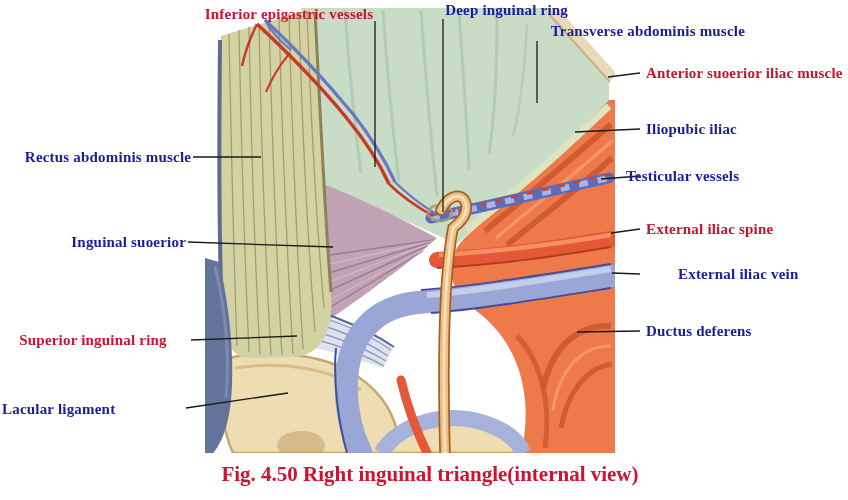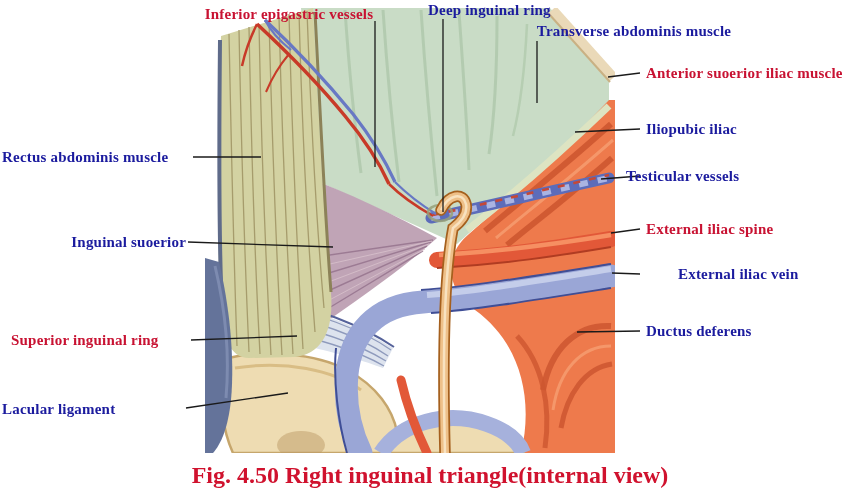--- a/index.html
+++ b/index.html
@@ -4,21 +4,21 @@
 <style>
   *{margin:0;padding:0;box-sizing:border-box}
   html,body{width:848px;height:500px}
   body{position:relative;background:#fff;overflow:hidden;
        font-family:"Liberation Serif","DejaVu Serif",serif}
   .stage{position:absolute;inset:0}
   .label{position:absolute;font-weight:bold;font-size:15px;letter-spacing:.2px;white-space:nowrap}
   .label.red{color:var(--label-red,#c81232)}
   .label.blue{color:var(--label-blue,#1b1b9e)}
   .caption{position:absolute;left:12px;right:0;top:462px;text-align:center;
-           font-size:24px;font-weight:bold;color:var(--caption-red,#d0122e)}
+           font-size:21px;font-weight:bold;color:var(--caption-red,#d0122e)}
   svg{display:block}
 </style>
 </head>
 <body>
 
 <div class="stage">
 
   <svg width="410" height="445" viewBox="0 0 410 445" style="position:absolute;left:205px;top:8px" aria-hidden="true">
 
     <g>
@@ -149,27 +149,27 @@
       <line x1="640" y1="274" x2="612" y2="273"></line>
       <line x1="640" y1="331" x2="577" y2="332"></line>
       <line x1="193" y1="157" x2="261" y2="157"></line>
       <line x1="188" y1="242" x2="333" y2="247"></line>
       <line x1="191" y1="340" x2="297" y2="336"></line>
       <line x1="186" y1="408" x2="288" y2="393"></line>
     </g>
   </svg>
 
   <div class="label red" style="left:196px;top:6px;width:186px;text-align:center">Inferior epigastric vessels</div>
-  <div class="label blue" style="left:428px;top:2px;width:140px;text-align:left">Deep inguinal ring</div>
-  <div class="label blue" style="left:523px;top:23px;width:222px;text-align:center">Transverse abdominis muscle</div>
+  <div class="label blue" style="left:428px;top:2px;width:140px;text-align:right">Deep inguinal ring</div>
+  <div class="label blue" style="left:523px;top:23px;width:222px;text-align:right">Transverse abdominis muscle</div>
   <div class="label red" style="left:646px;top:65px">Anterior suoerior iliac muscle</div>
   <div class="label blue" style="left:646px;top:121px">Iliopubic iliac</div>
   <div class="label blue" style="left:626px;top:168px">Testicular vessels</div>
   <div class="label red" style="left:646px;top:221px">External iliac spine</div>
   <div class="label blue" style="left:678px;top:266px">External iliac vein</div>
   <div class="label blue" style="left:646px;top:323px">Ductus deferens</div>
-  <div class="label blue" style="left:2px;top:149px;width:188px;text-align:left">Rectus abdominis muscle</div>
+  <div class="label blue" style="left:14px;top:149px;width:188px;text-align:center">Rectus abdominis muscle</div>
   <div class="label blue" style="left:2px;top:234px;width:184px;text-align:right">Inguinal suoerior</div>
-  <div class="label red" style="left:11px;top:332px;width:186px;text-align:left">Superior inguinal ring</div>
+  <div class="label red" style="left:0;top:332px;width:186px;text-align:center">Superior inguinal ring</div>
   <div class="label blue" style="left:2px;top:401px;width:182px;text-align:left">Lacular ligament</div>
 
   <div class="caption">Fig. 4.50 Right inguinal triangle(internal view)</div>
 </div>
 
 </body></html>

